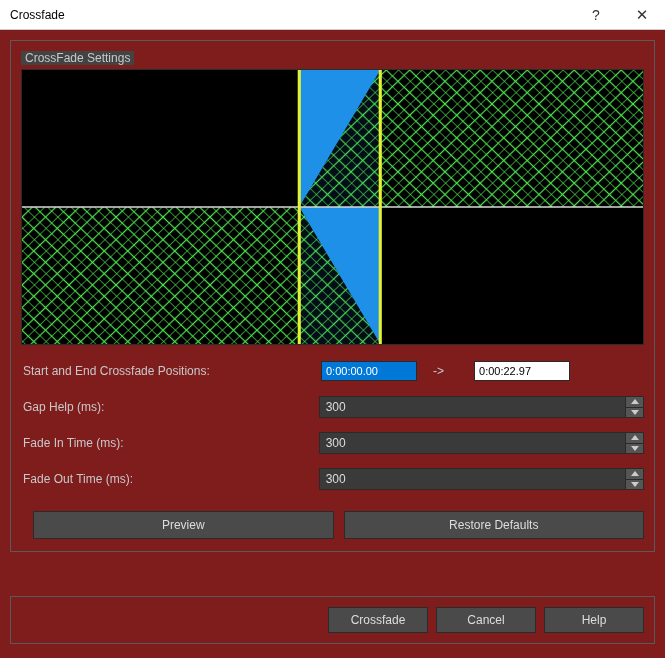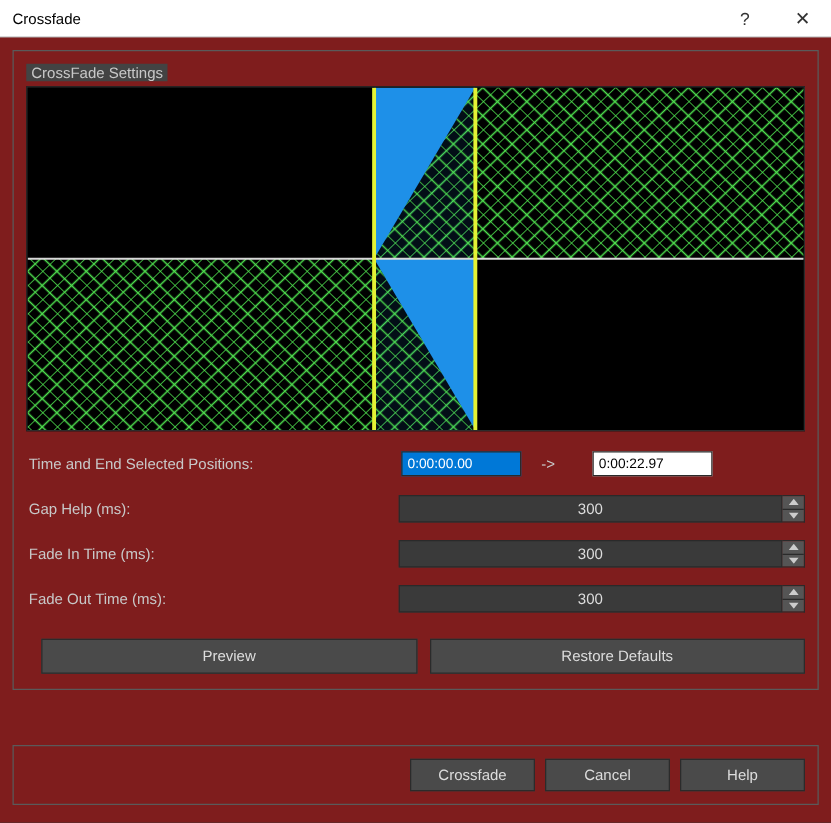--- a/index.html
+++ b/index.html
@@ -93,21 +93,20 @@
   }
   .arrow-sep {
     color: #c8c8c8;
     padding: 0 30px 0 16px;
     font-size: 12px;
   }
   .spin-wrap {
     display: flex;
     width: 328px;
     height: 22px;
-    text-align: center;
   }
   .spin-input {
     flex: 1;
     background: #3a3a3a;
     color: #ddd;
     border: 1px solid #2a2a2a;
     font-size: 12px;
     padding: 0 6px;
     line-height: 20px;
   }
@@ -210,21 +209,21 @@
         <polygon points="267,137 345,274 267,274" fill="url(#hatch2)" opacity="0.9"></polygon>
 
         <line x1="0" y1="137" x2="598" y2="137" stroke="#d8d8d8" stroke-width="1.5"></line>
 
         <line x1="267" y1="0" x2="267" y2="274" stroke="#e4f235" stroke-width="3"></line>
         <line x1="345" y1="0" x2="345" y2="274" stroke="#e4f235" stroke-width="3"></line>
       </svg>
     </div>
 
     <div class="row">
-      <div class="row-label">Time and End Selected Positions:</div>
+      <div class="row-label">Start and End Crossfade Positions:</div>
       <div class="time-field selected">0:00:00.00</div>
       <div class="arrow-sep">-&gt;</div>
       <div class="time-field">0:00:22.97</div>
     </div>
 
     <div class="row">
       <div class="row-label">Gap Help (ms):</div>
       <div class="spin-wrap">
         <div class="spin-input">300</div>
         <div class="spin-btns">

